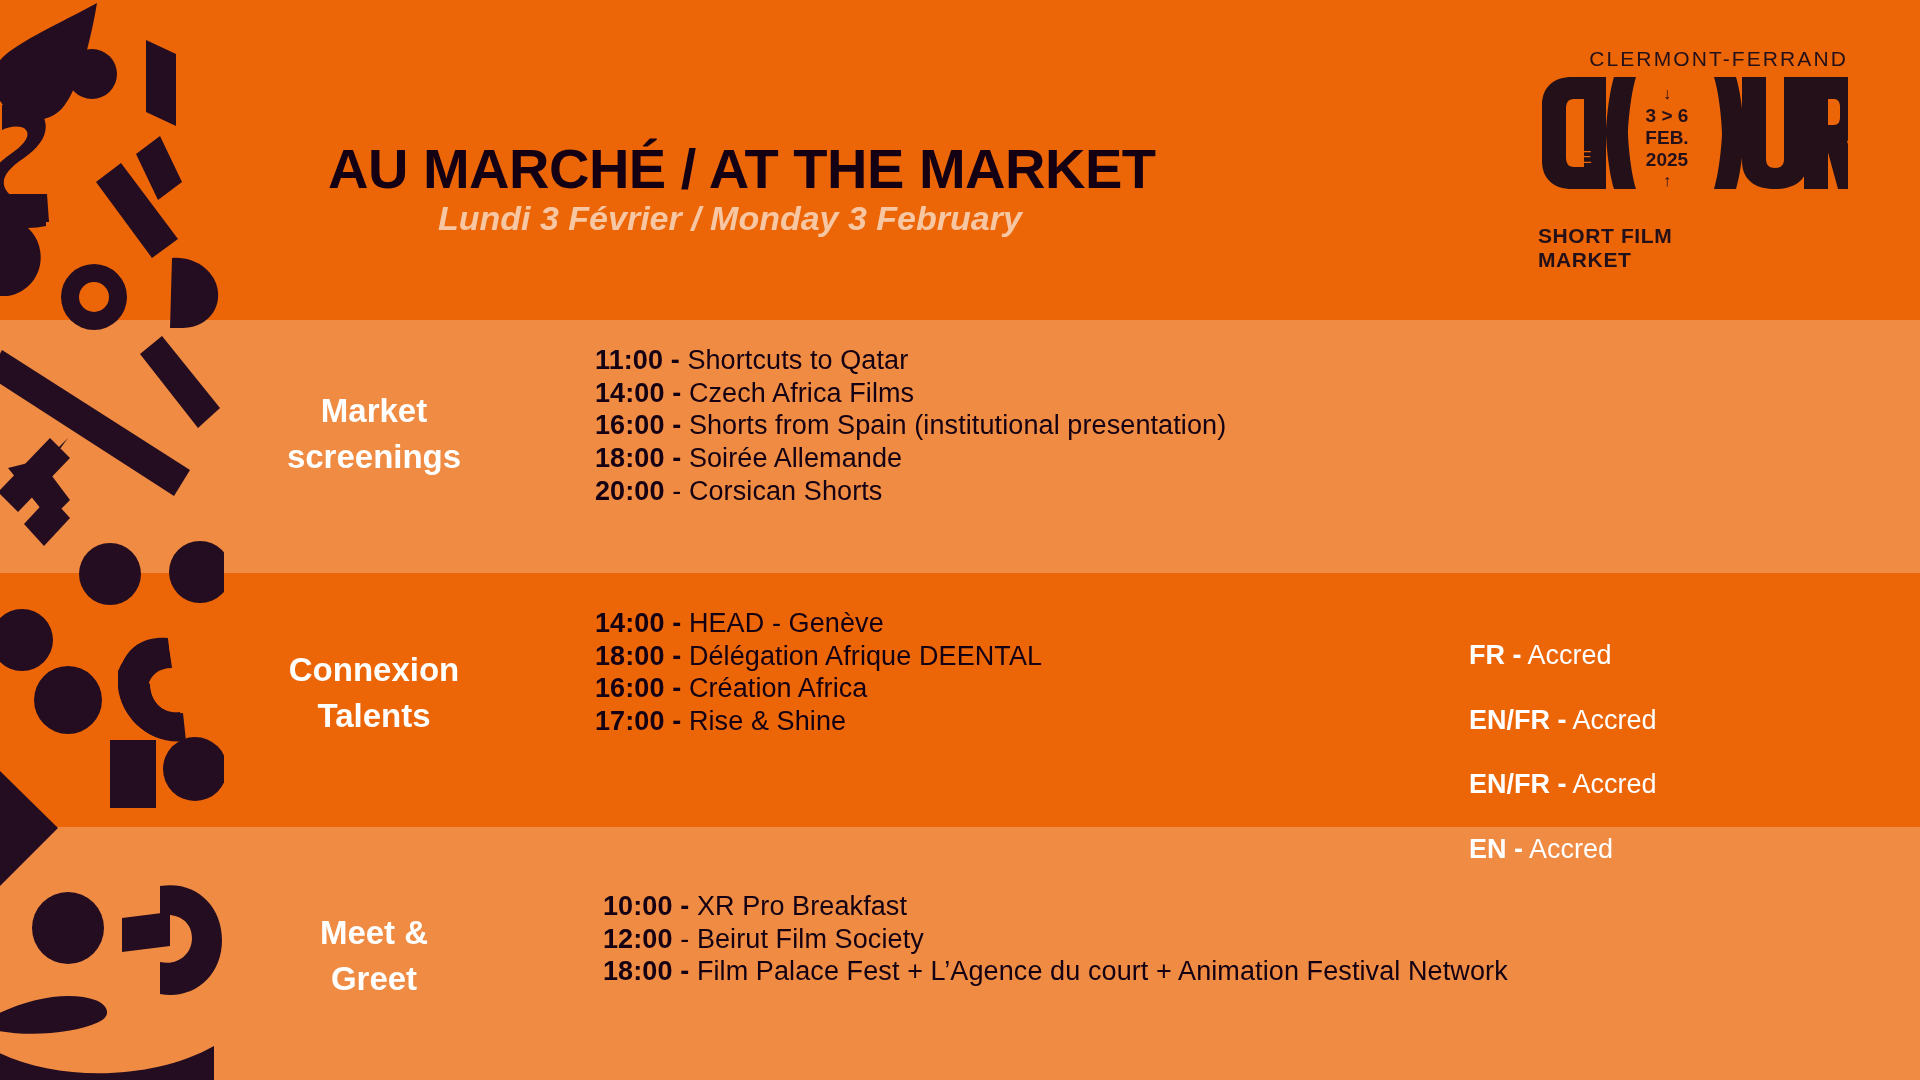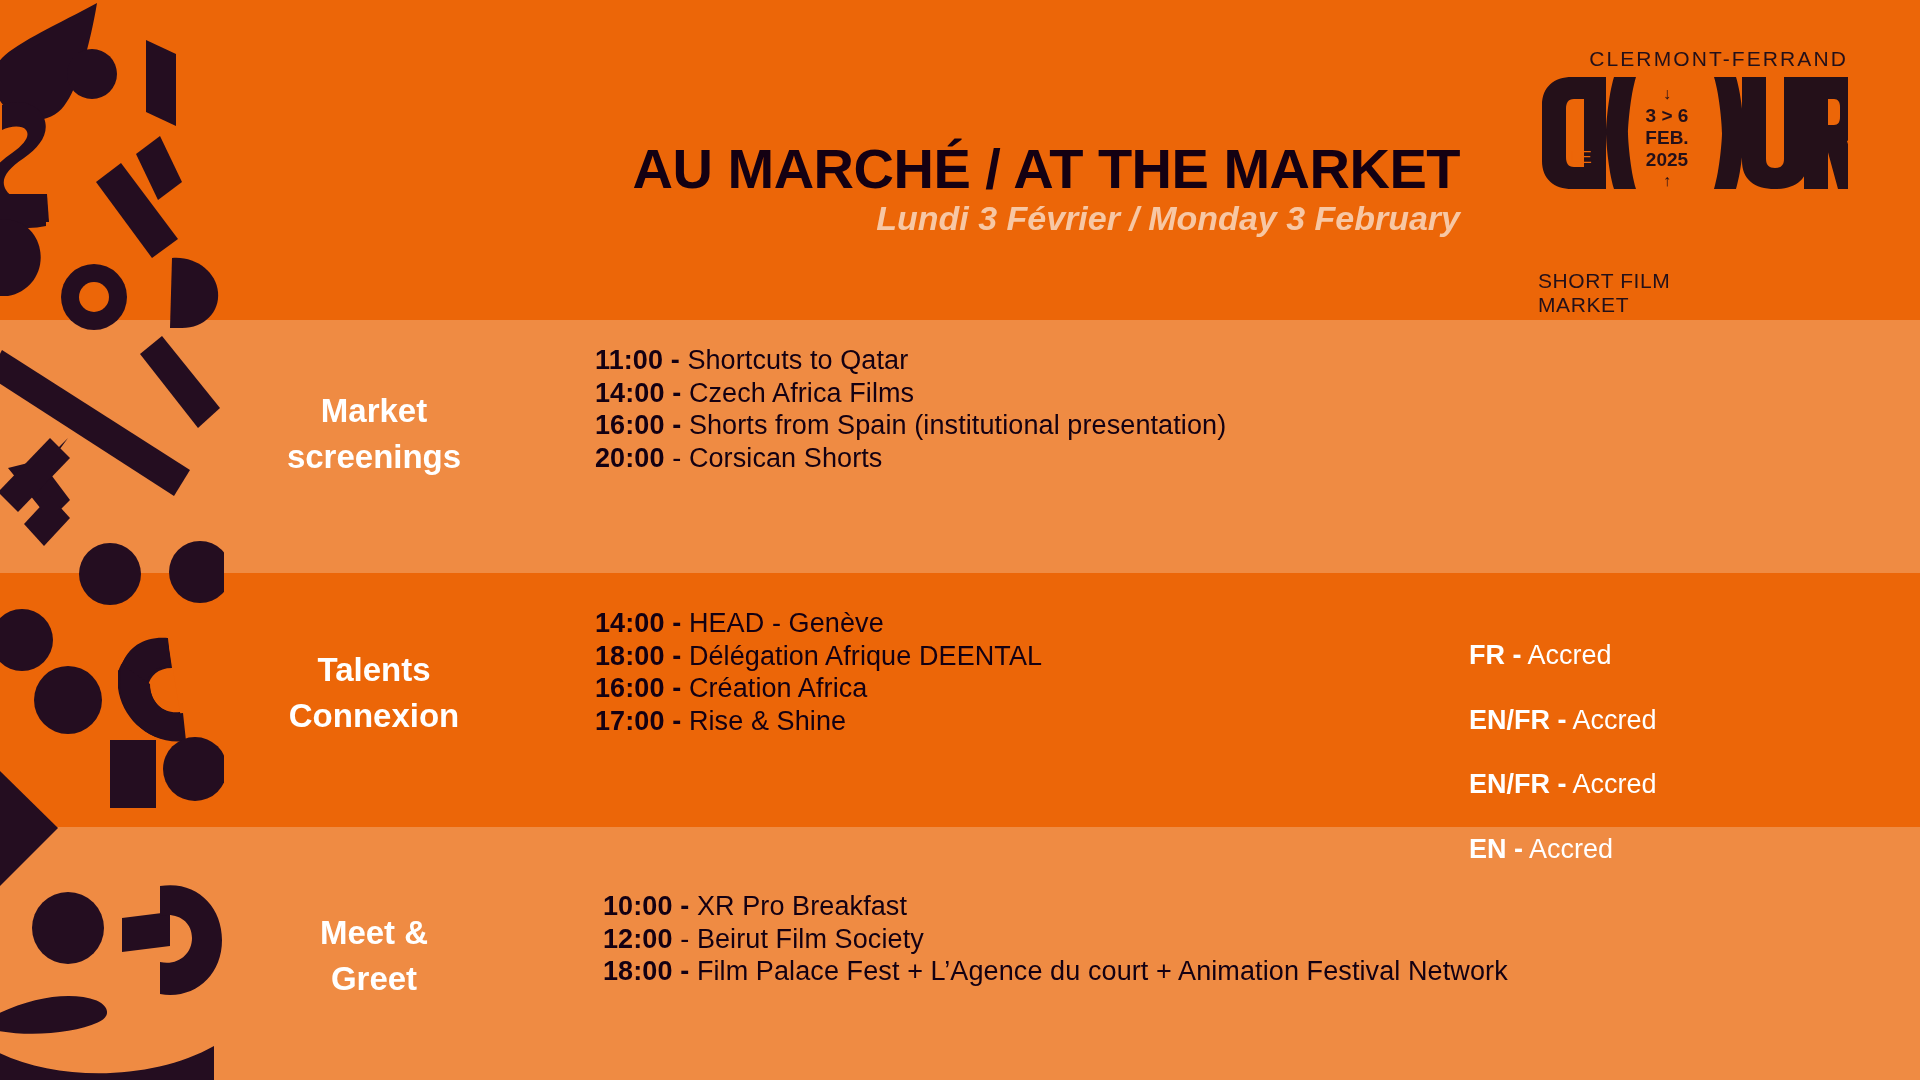--- a/index.html
+++ b/index.html
@@ -16,41 +16,41 @@
   #band-header  {top:0px;   height:320px; background:#EC6608;}
   #band-screen  {top:320px; height:253px; background:#EF8B43;}
   #band-talents {top:573px; height:254px; background:#EC6608;}
   #band-meet    {top:827px; height:253px; background:#EF8B43;}
 
   
   #deco{position:absolute;left:0;top:0;width:224px;height:1080px;overflow:hidden;}
   #deco svg{display:block;}
 
   
-  #header-text{position:absolute;left:310px;top:140px;width:1150px;text-align:right;}
+  #header-text{position:absolute;left:328px;top:140px;width:1150px;}
   #title{
     font-size:56px;font-weight:700;color:#140012;letter-spacing:-0.5px;
     line-height:1.05;white-space:nowrap;
   }
   #subtitle{
     font-size:34px;font-weight:700;font-style:italic;color:#F7C7A4;
     letter-spacing:0px;white-space:nowrap;padding-left:110px;
   }
 
   
   #logo{position:absolute;right:72px;top:48px;width:310px;height:215px;color:#241019;}
   #logo-city{
     font-size:21px;font-weight:500;letter-spacing:2.1px;color:#241019;
     text-align:right;line-height:1;margin-bottom:6px;white-space:nowrap;
   }
   #logo-word{position:relative;height:108px;}
   #logo-word svg{position:absolute;left:0;top:0;}
   #logo-foot{
     position:absolute;left:0;top:176px;
-    font-size:21px;font-weight:400;letter-spacing:0.6px;line-height:1.12;color:#241019;margin-top:45px;
+    font-size:21px;font-weight:700;letter-spacing:0.6px;line-height:1.12;color:#241019;
   }
 
   
   .row{position:absolute;left:224px;width:1696px;display:flex;align-items:flex-start;}
   .row-label{
     width:300px;flex:0 0 300px;
     color:#FFFFFF;font-size:33px;font-weight:700;line-height:1.38;
     text-align:center;
   }
   .row-items{flex:1 1 auto;position:relative;padding-left:71px;}
@@ -185,31 +185,36 @@
         <span class="t">14:00</span>
         <span class="sep">-</span>
         <span class="desc">Czech Africa Films</span>
       </div>
       <div class="item">
         <span class="t">16:00</span>
         <span class="sep">-</span>
         <span class="desc">Shorts from Spain (institutional presentation)</span>
       </div>
       <div class="item">
+        <span class="t">18:00</span>
+        <span class="sep">-</span>
+        <span class="desc">Soirée Allemande</span>
+      </div>
+      <div class="item">
         <span class="t">20:00</span>
         <span class="sep thin">-</span>
         <span class="desc">Corsican Shorts</span>
       </div>
     </div>
   </div>
 
   <div class="row" id="row-talents">
     <div class="row-label">
+      <div>Connexion</div>
       <div>Talents</div>
-      <div>Connexion</div>
     </div>
     <div class="row-items">
       <div class="item">
         <span class="t">14:00</span>
         <span class="sep">-</span>
         <span class="desc">HEAD - Genève</span>
       </div>
       <div class="item">
         <span class="t">18:00</span>
         <span class="sep">-</span>

